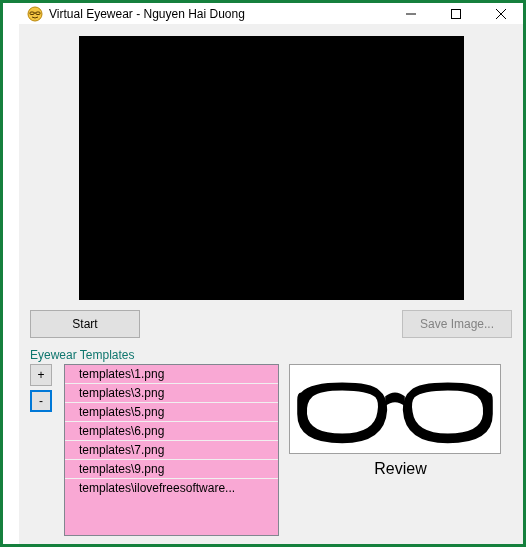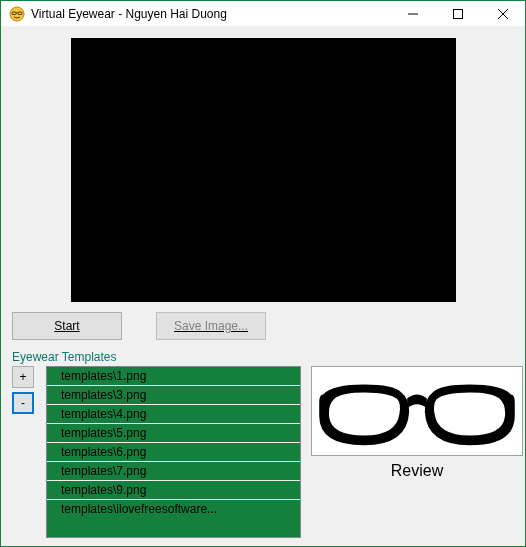--- a/index.html
+++ b/index.html
@@ -7,24 +7,25 @@
       font-family: "Segoe UI", Tahoma, sans-serif;
       font-size: 12px;
       background: #fff;
       width: 526px;
       height: 547px;
       overflow: hidden;
     }
     .window {
       width: 526px;
       height: 547px;
-      border: 1px solid #15803d;
-      background: #fff;
-      display: flex;
-      flex-direction: column;
+      border: 3px solid #15803d;
+      background: #fff;
+      display: flex;
+      flex-direction: column;
+      padding-left: 16px;
     }
     .titlebar {
       height: 30px;
       background: #fff;
       display: flex;
       align-items: center;
       padding-left: 8px;
       border-bottom: 1px solid #f0f0f0;
     }
     .titlebar .app-icon {
@@ -60,25 +61,24 @@
       flex-direction: column;
     }
     .video-area {
       background: #000;
       width: 385px;
       height: 264px;
       margin: 0 auto;
     }
     .button-row {
       display: flex;
-      justify-content: flex-start;
+      justify-content: space-between;
       gap: 6px;
       margin-top: 10px;
       margin-bottom: 10px;
-      text-decoration: underline;
     }
     .btn {
       width: 110px;
       height: 28px;
       background: #e1e1e1;
       border: 1px solid #adadad;
       font-family: inherit;
       font-size: 12px;
       color: #000;
       cursor: default;
@@ -122,23 +122,23 @@
       justify-content: center;
       cursor: default;
     }
     .pm-btn.selected {
       border: 2px solid #0078d7;
       width: 22px;
       height: 22px;
     }
     .pm-gap { height: 4px; }
     .listbox {
-      width: 255px;
+      width: 215px;
       height: 172px;
-      background: #15803d;
+      background: #f9a8d4;
       border: 1px solid #828790;
       overflow: hidden;
     }
     .list-item {
       height: 19px;
       padding: 2px 4px 2px 14px;
       font-size: 12px;
       color: #000;
       border-bottom: 1px solid #f0f0f0;
       white-space: nowrap;
@@ -217,21 +217,20 @@
     <div class="bottom-row">
       <div class="left-col">
         <div class="pm-col">
           <button class="pm-btn">+</button>
           <div class="pm-gap"></div>
           <button class="pm-btn selected">-</button>
         </div>
         <div class="listbox">
           <div class="list-item">templates\1.png</div>
           <div class="list-item">templates\3.png</div>
-          <div class="list-item">templates\4.png</div>
           <div class="list-item">templates\5.png</div>
           <div class="list-item">templates\6.png</div>
           <div class="list-item">templates\7.png</div>
           <div class="list-item">templates\9.png</div>
           <div class="list-item">templates\ilovefreesoftware...</div>
         </div>
       </div>
 
       <div class="right-col">
         <div class="preview-box">

